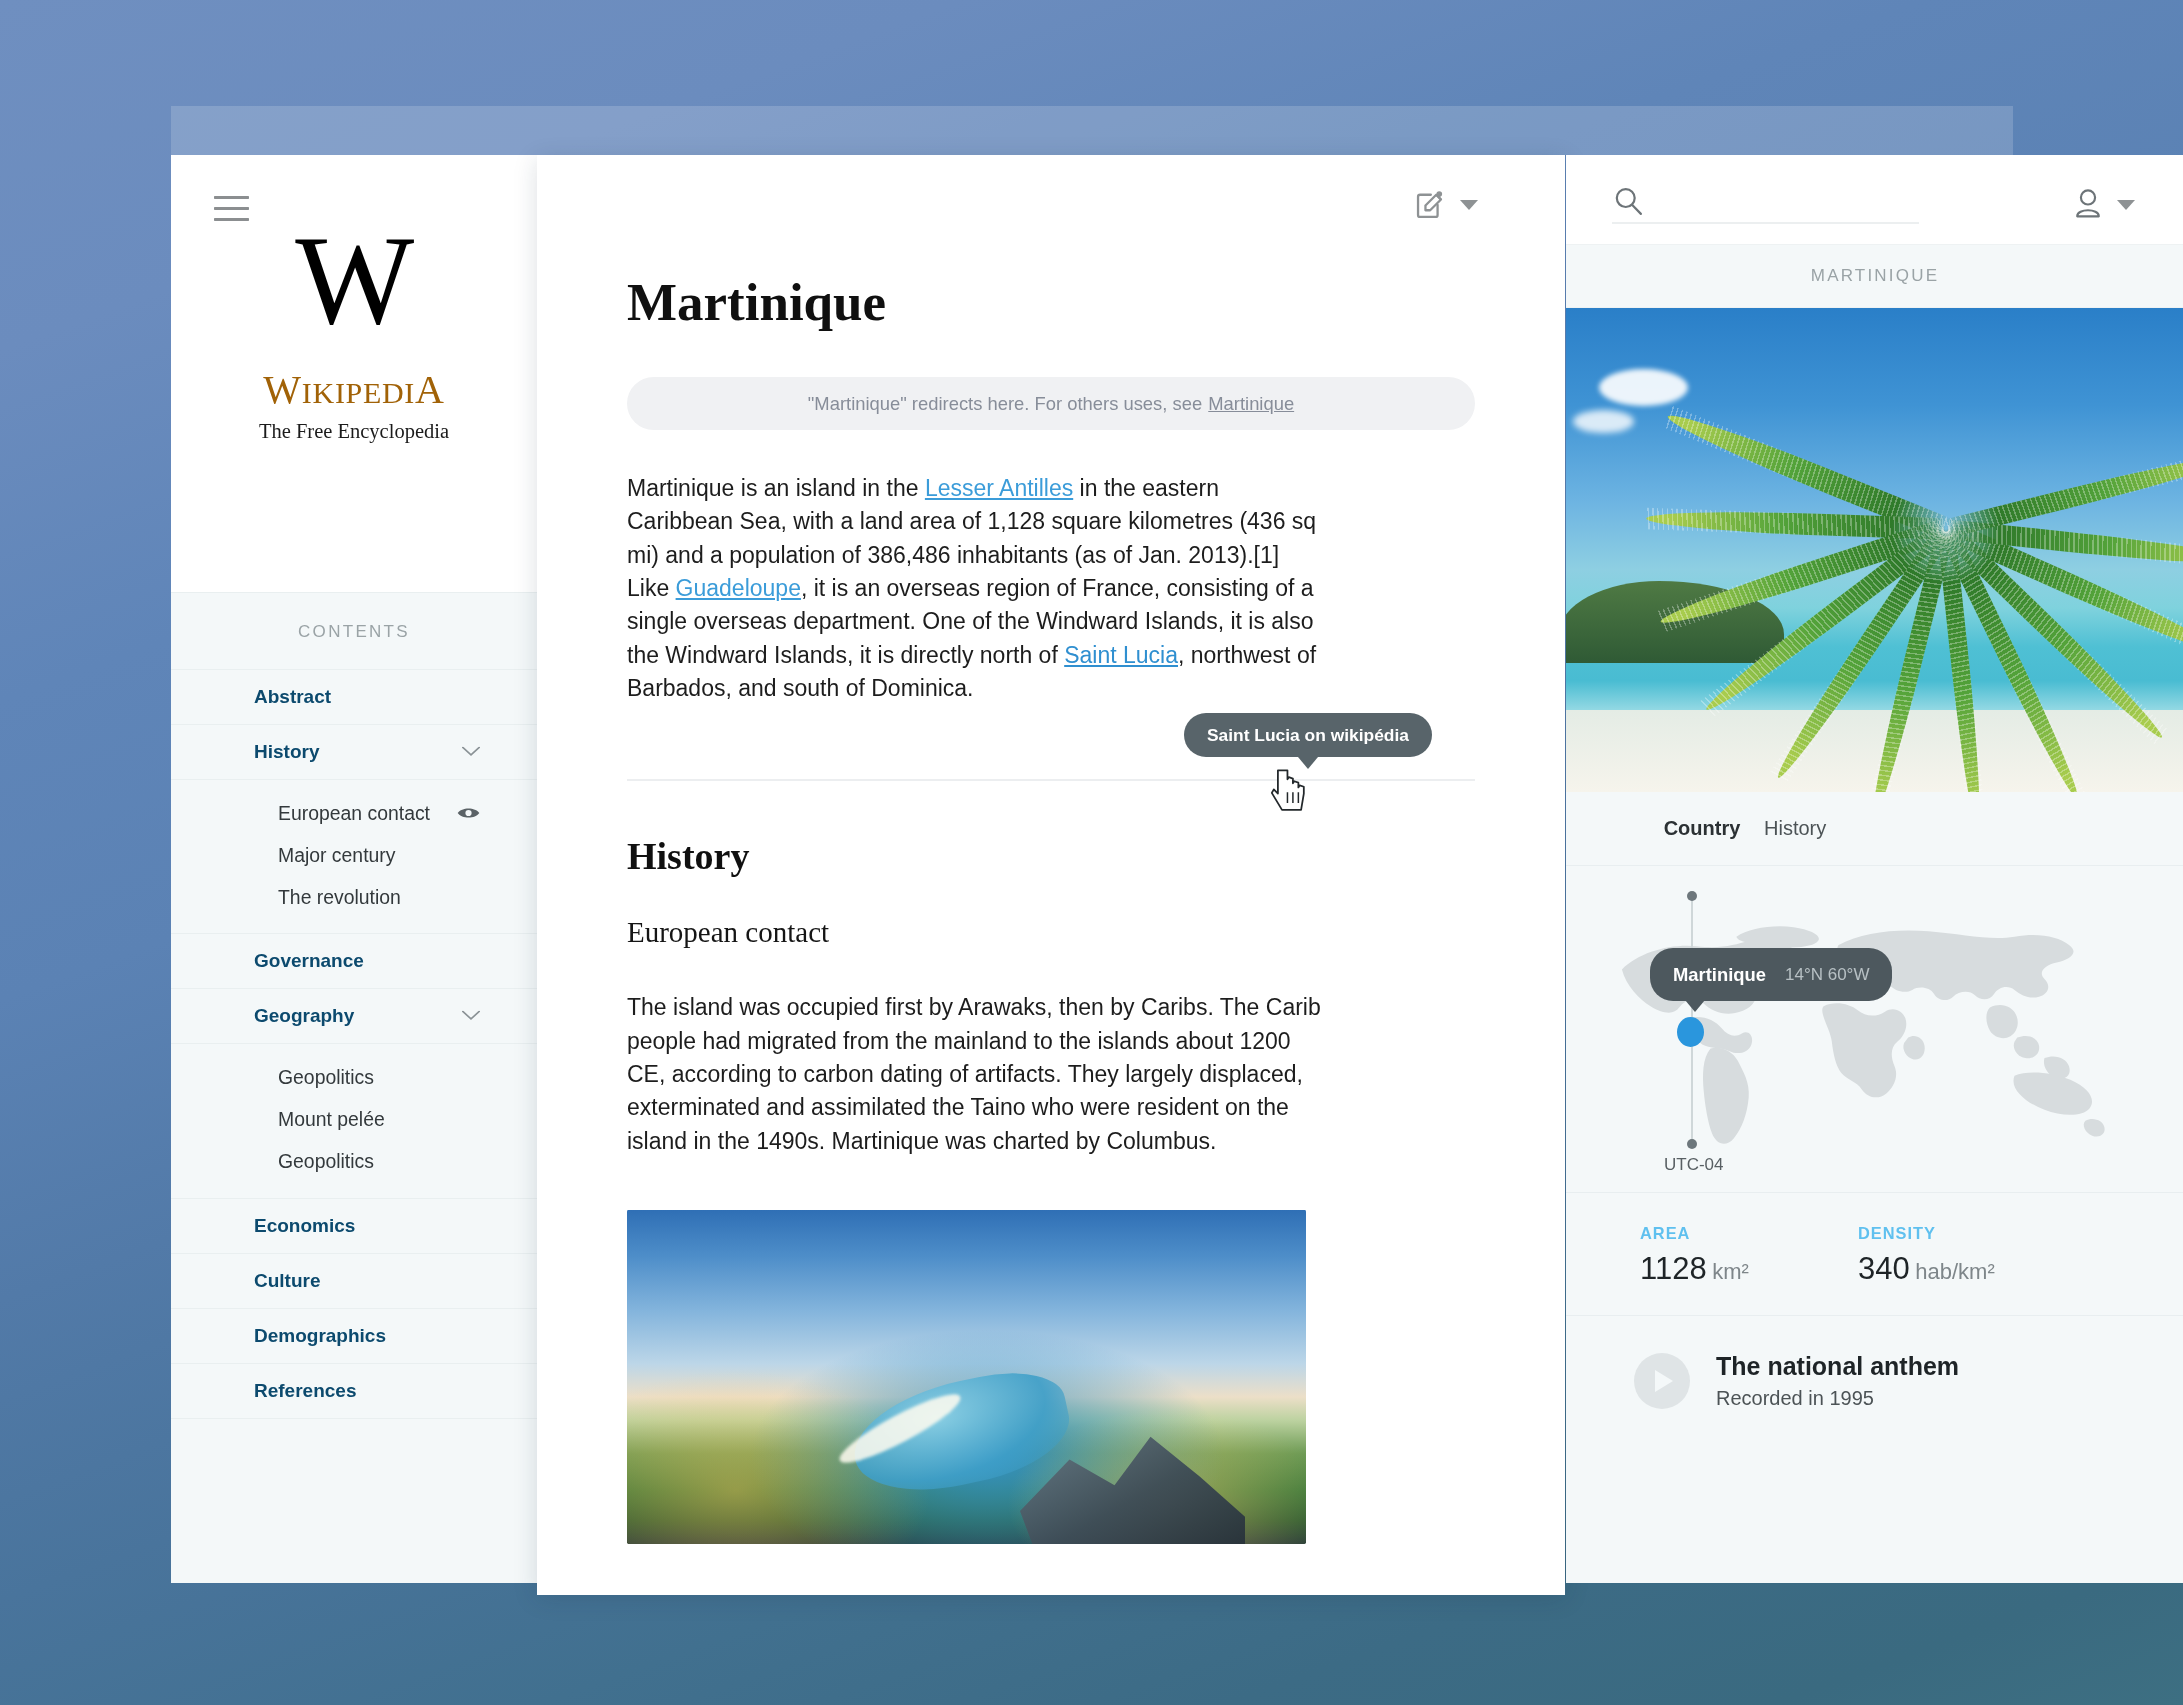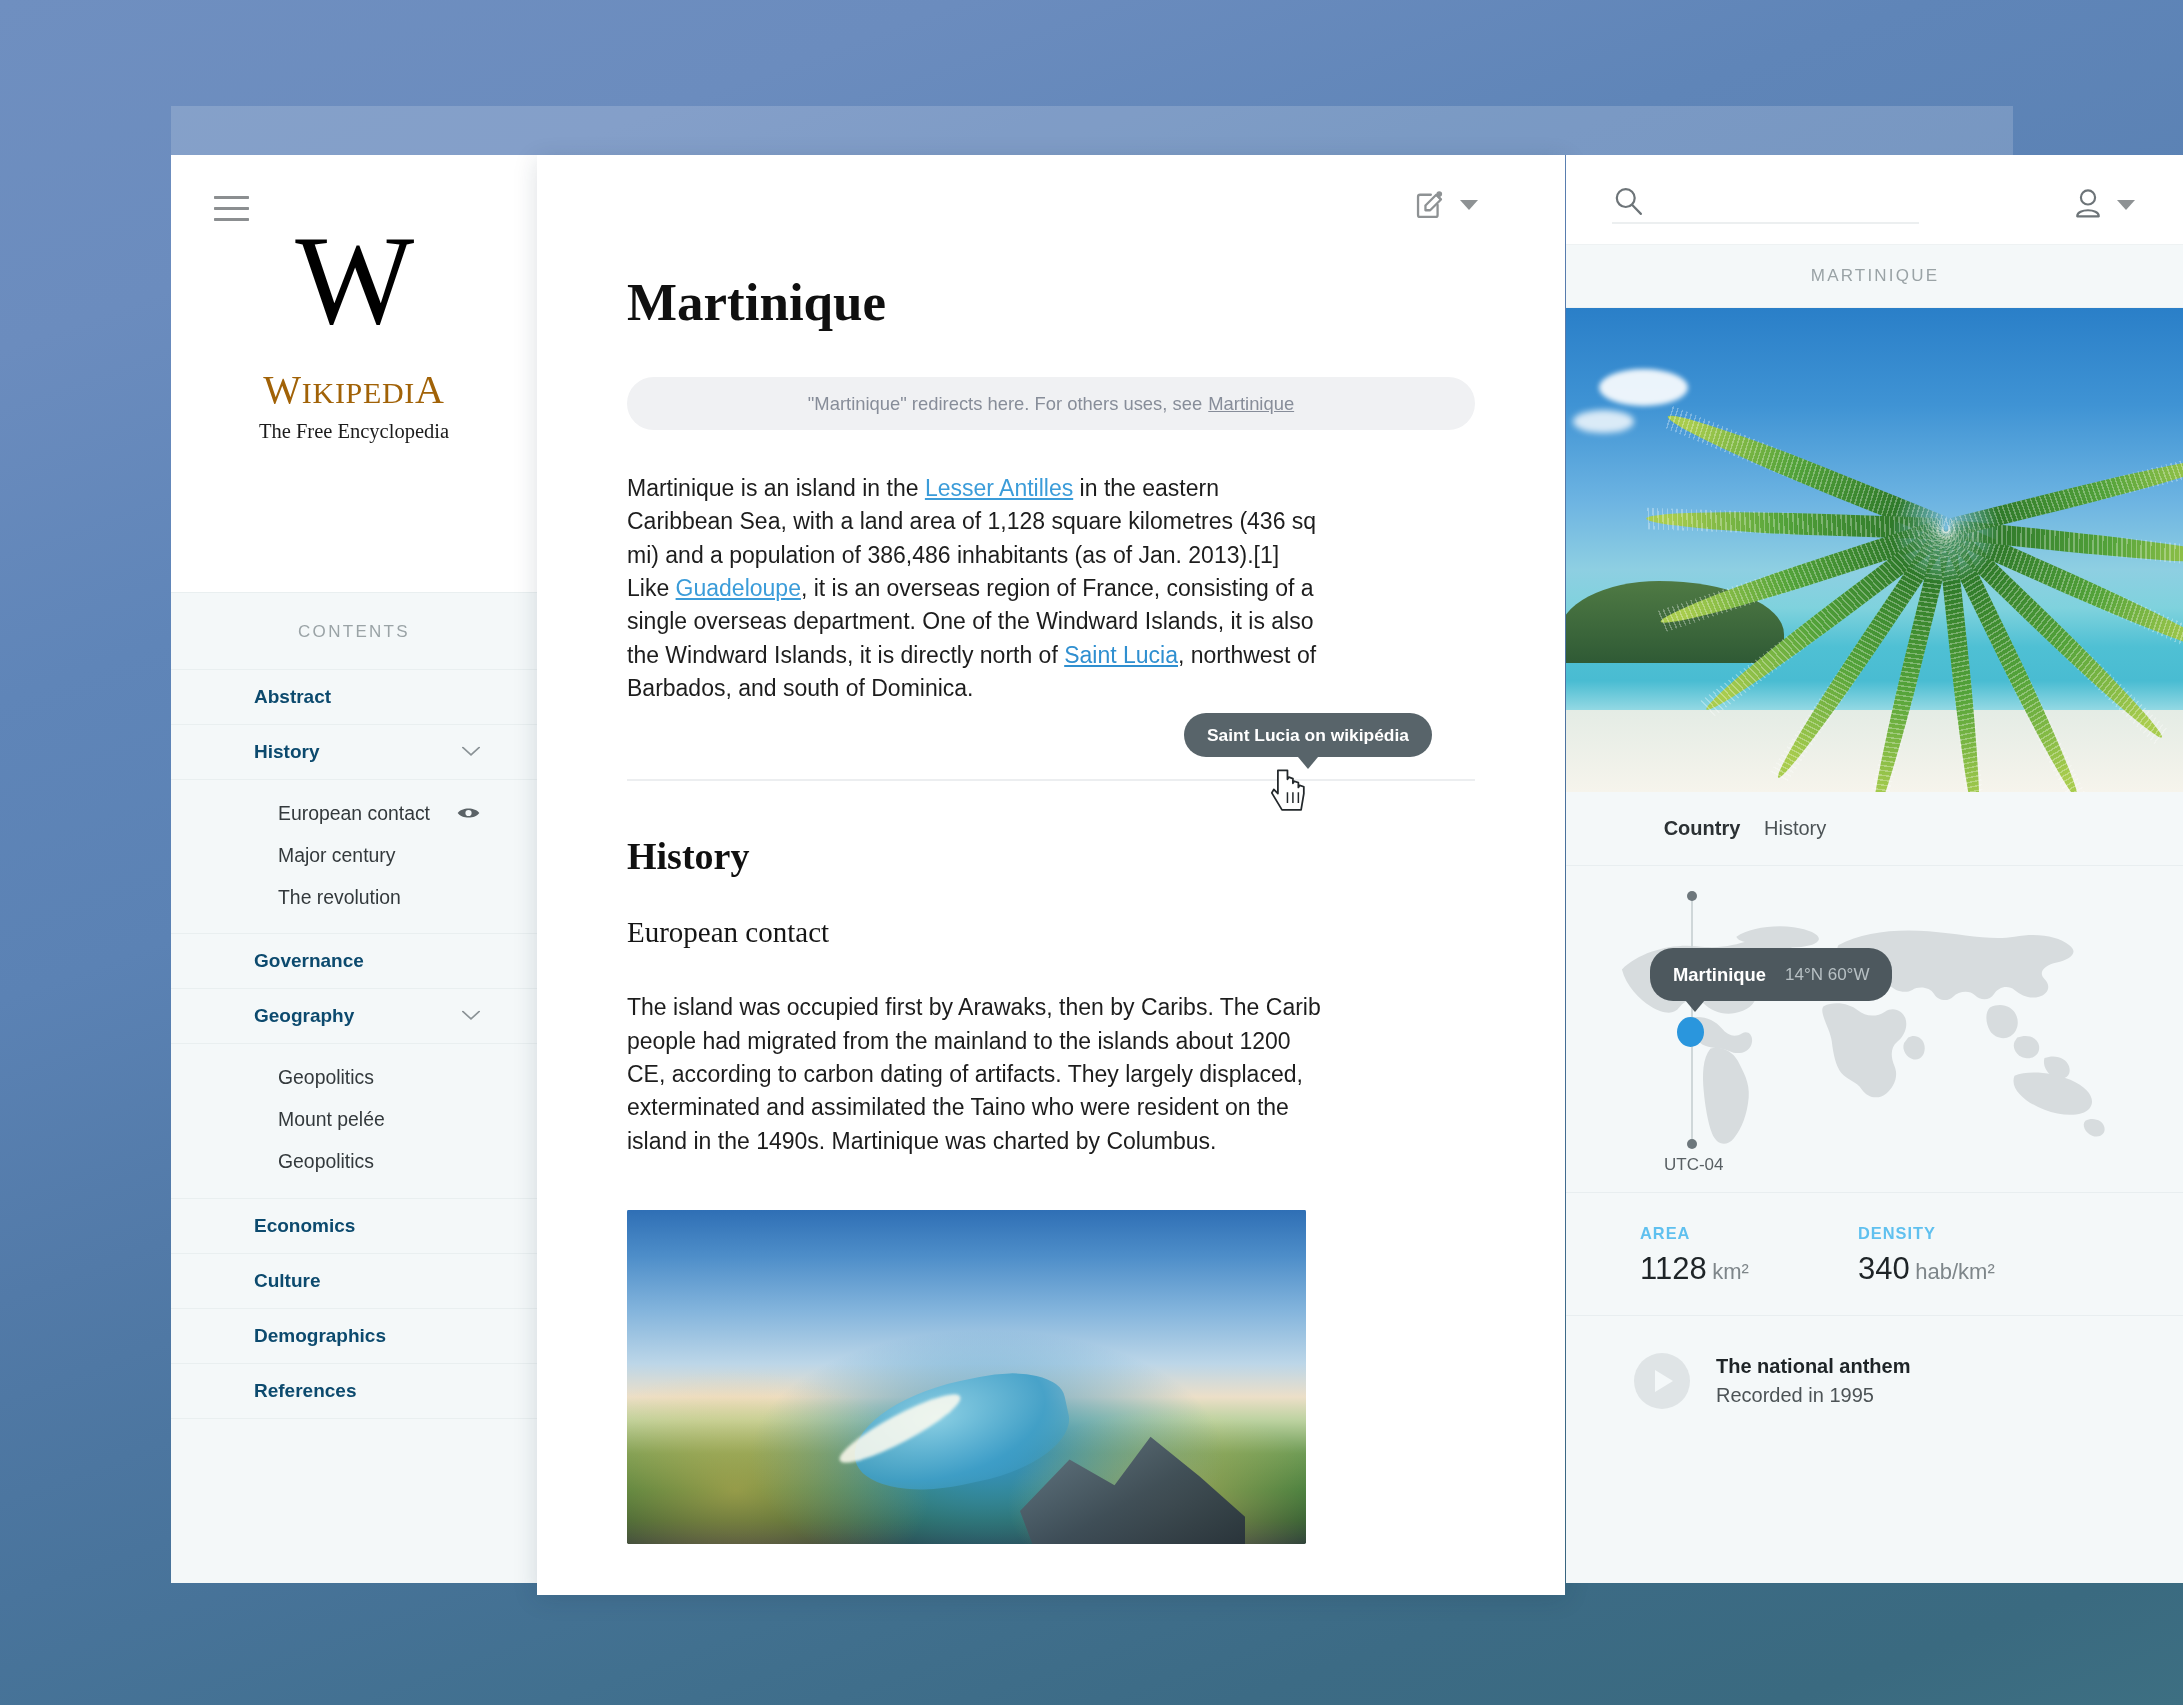--- a/index.html
+++ b/index.html
@@ -595,21 +595,21 @@
   }
   .play-tri {
     width: 0; height: 0;
     border-top: 11.6px solid transparent;
     border-bottom: 11.6px solid transparent;
     border-left: 18px solid #f4f8f9;
     margin-left: 4.8px;
   }
   .anthem-txt { margin-left: 26px; }
   .anthem-txt .t1 {
-    font-size: 20px;
+    font-size: 25px;
     font-weight: bold;
     color: #1e2427;
   }
   .anthem-txt .t2 {
     font-size: 20px;
     color: #4c5356;
     margin-top: 5.5px;
   }
 </style>
 </head>

